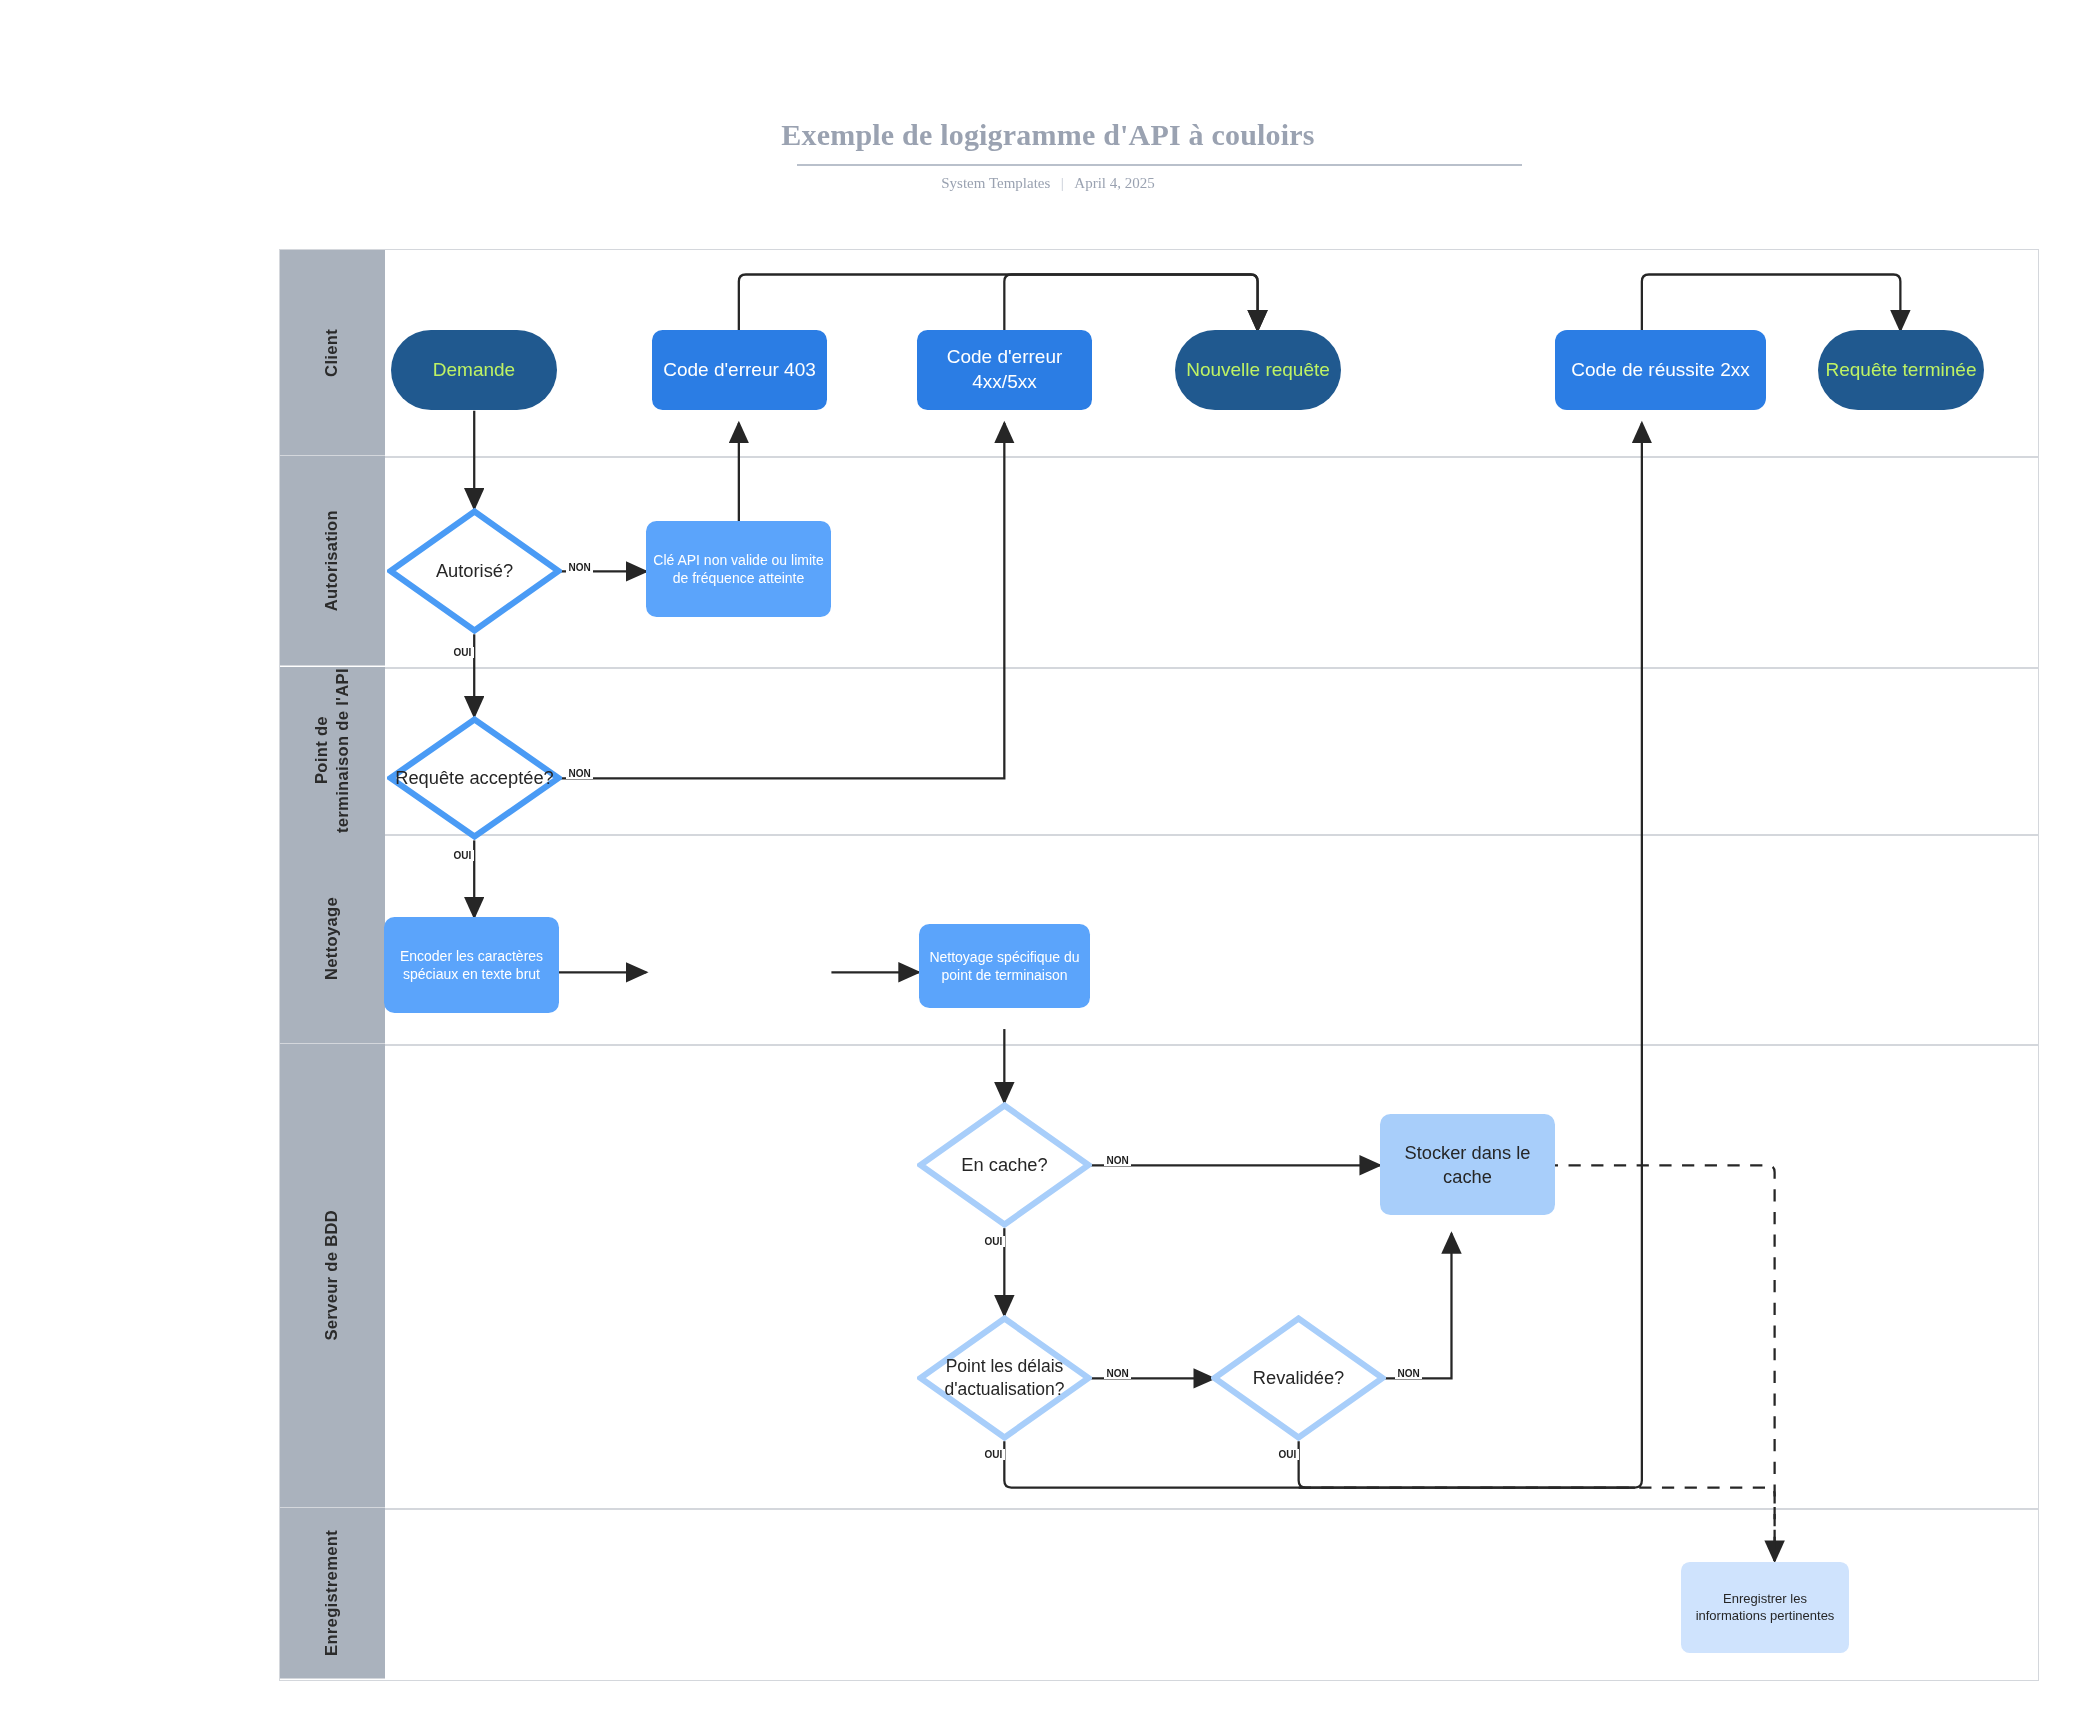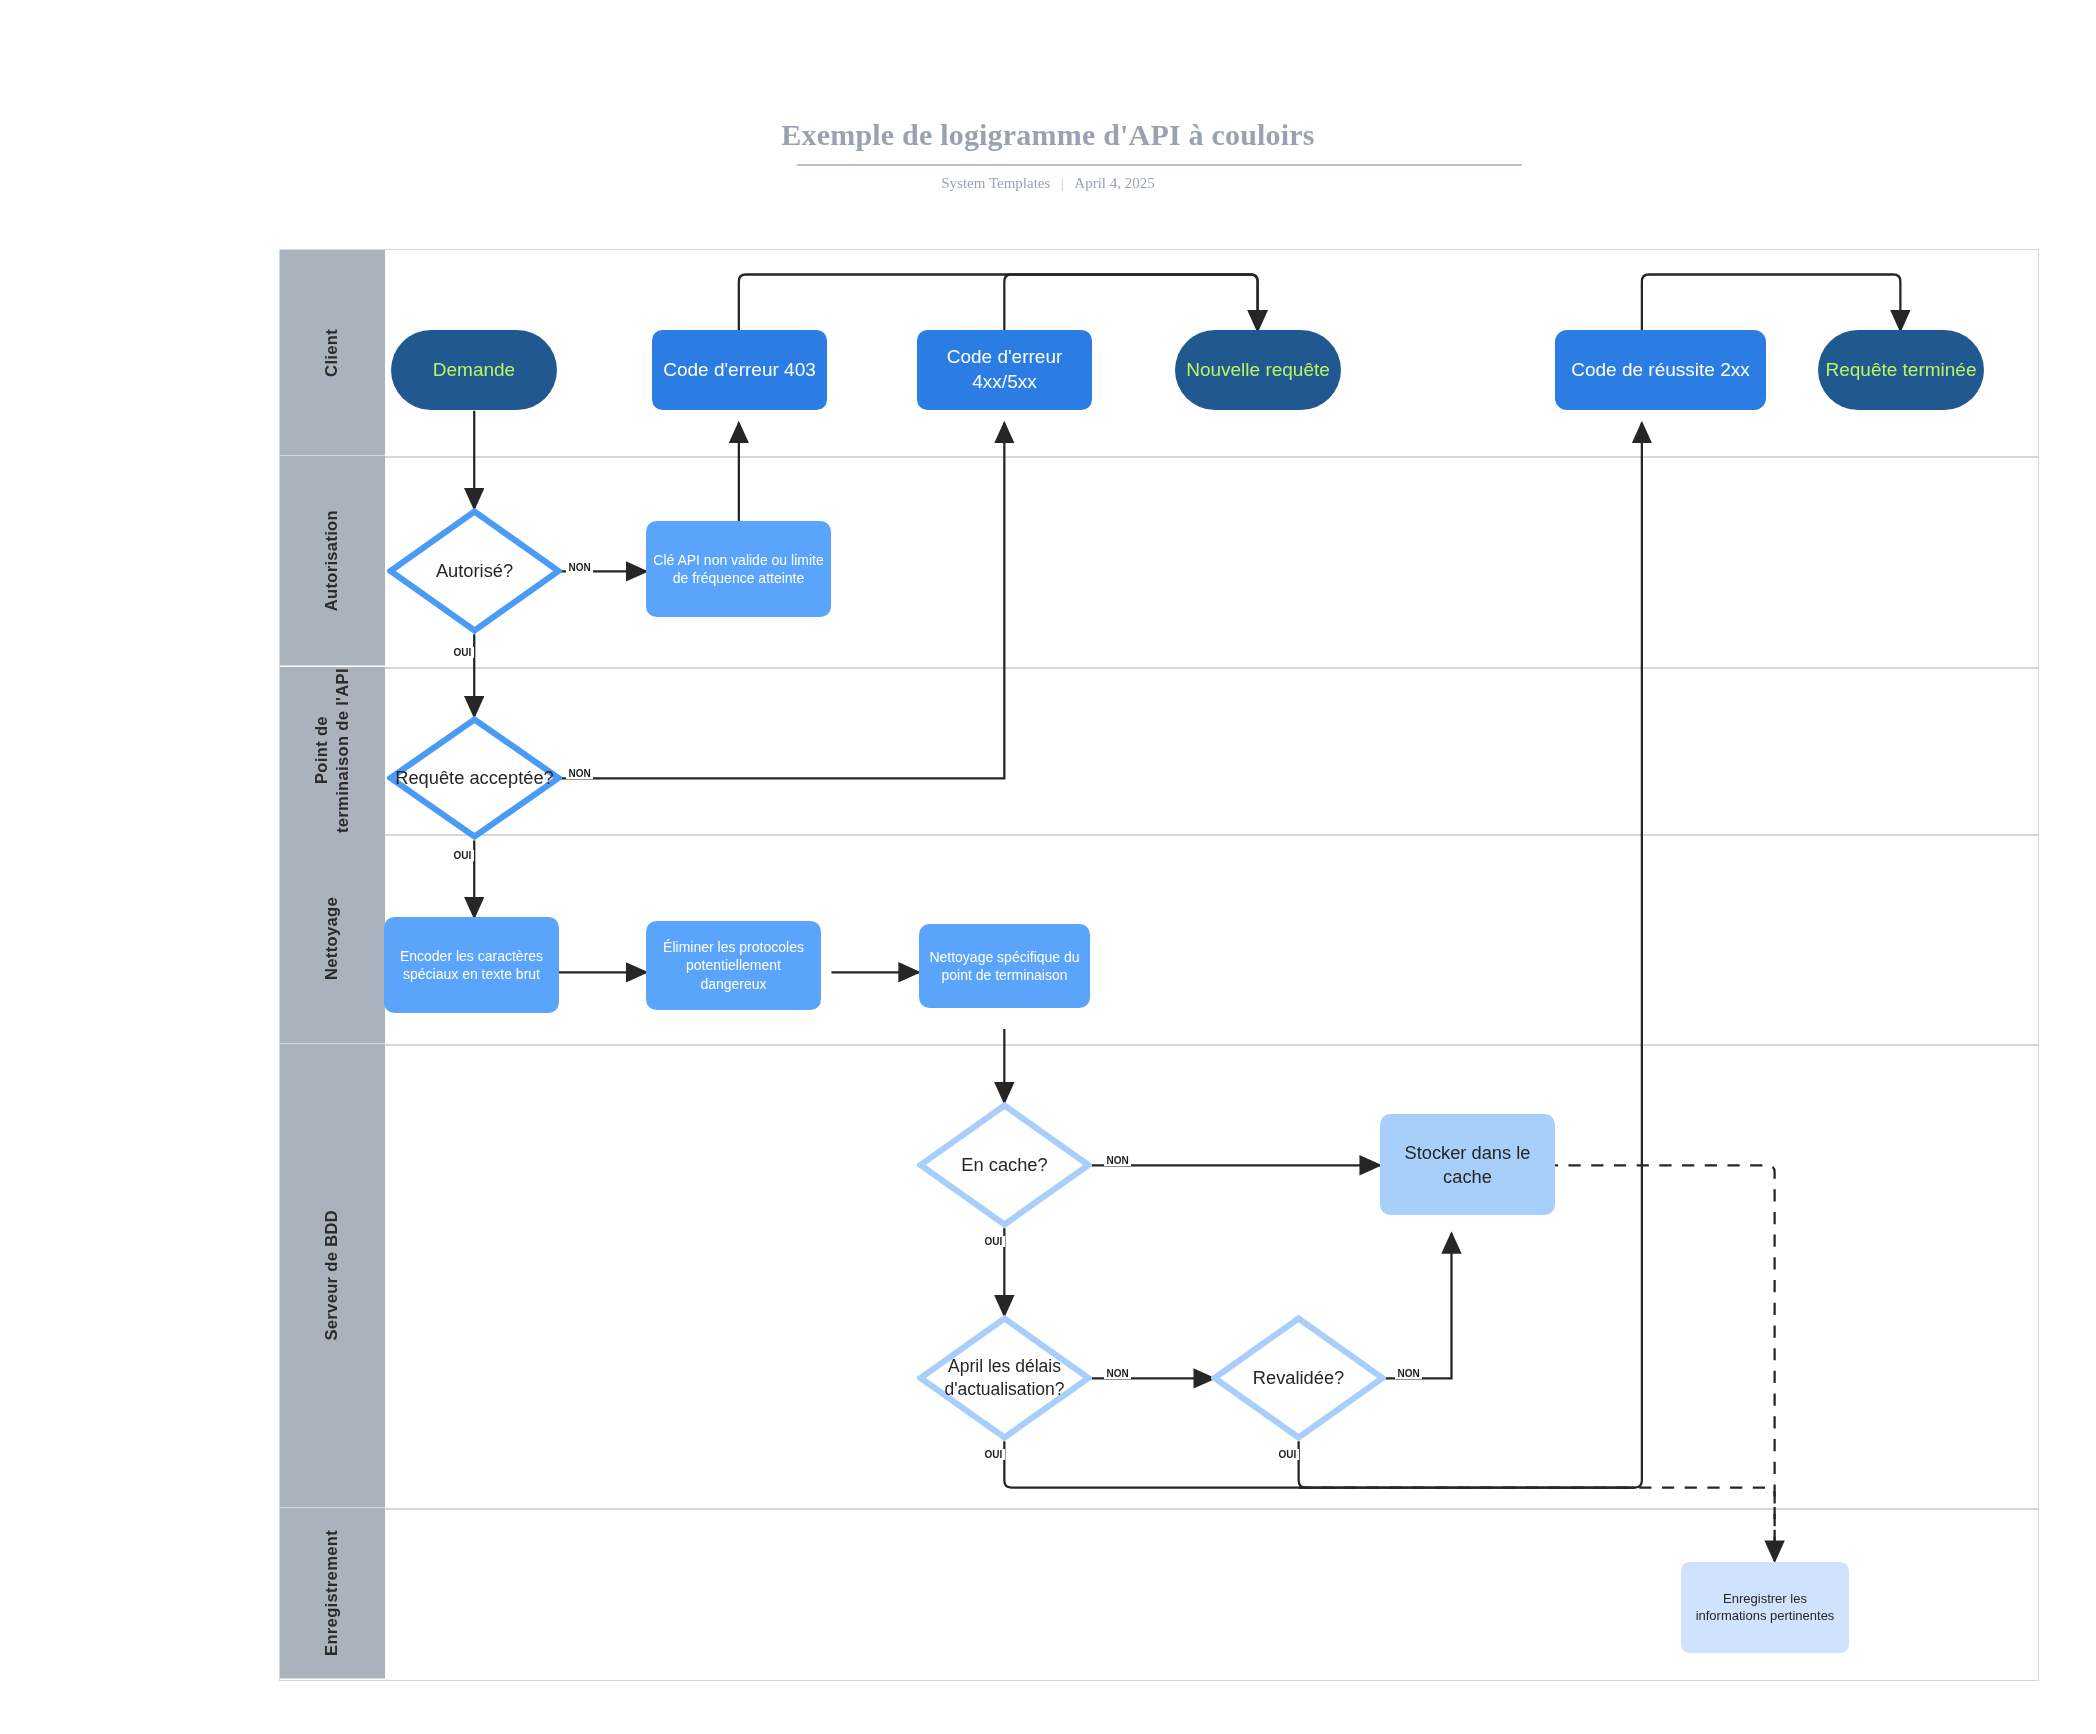--- a/index.html
+++ b/index.html
@@ -216,44 +216,41 @@
     <svg class="dia" viewBox="0 0 200 142" preserveAspectRatio="none">
       <polygon points="100,4 196,71 100,138 4,71" fill="#ffffff" stroke="#4a9bf5" stroke-width="7"></polygon>
     </svg>
     <span class="dlabel">Requête acceptée?</span>
   </div>
 
   <div class="node n-small" style="left:384px;top:917px;width:175px;height:96px;padding:0 7px;">
     <span>Encoder les caractères spéciaux en texte brut</span>
   </div>
 
-  <div class="node n-small" style="left:646px;top:921px;width:175px;height:89px;padding:0 7px;">
-    <span>Éliminer les protocoles potentiellement dangereux</span>
-  </div>
 
   <div class="node n-small" style="left:919px;top:924px;width:171px;height:84px;padding:0 5.2px;">
     <span>Nettoyage spécifique du point de terminaison</span>
   </div>
 
   <div class="node n-decision" style="left:917px;top:1102px;width:175px;height:126px;">
     <svg class="dia" viewBox="0 0 200 144" preserveAspectRatio="none">
       <polygon points="100,4 196,72 100,140 4,72" fill="#ffffff" stroke="#a8cefa" stroke-width="7"></polygon>
     </svg>
     <span class="dlabel">En cache?</span>
   </div>
 
   <div class="node n-pale" style="left:1380px;top:1114px;width:175px;height:101px;padding:0 8.7px;">
     <span>Stocker dans le cache</span>
   </div>
 
   <div class="node n-decision" style="left:917px;top:1315px;width:175px;height:126px;font-size:17.5px;">
     <svg class="dia" viewBox="0 0 200 144" preserveAspectRatio="none">
       <polygon points="100,4 196,72 100,140 4,72" fill="#ffffff" stroke="#a8cefa" stroke-width="7"></polygon>
     </svg>
-    <span class="dlabel">April les délais d'actualisation?</span>
+    <span class="dlabel">Point les délais d'actualisation?</span>
   </div>
 
   <div class="node n-decision" style="left:1211px;top:1315px;width:175px;height:126px;">
     <svg class="dia" viewBox="0 0 200 144" preserveAspectRatio="none">
       <polygon points="100,4 196,72 100,140 4,72" fill="#ffffff" stroke="#a8cefa" stroke-width="7"></polygon>
     </svg>
     <span class="dlabel">Revalidée?</span>
   </div>
 
   <div class="node n-pale-sm" style="left:1681px;top:1562px;width:168px;height:91px;padding:0 7px;">

